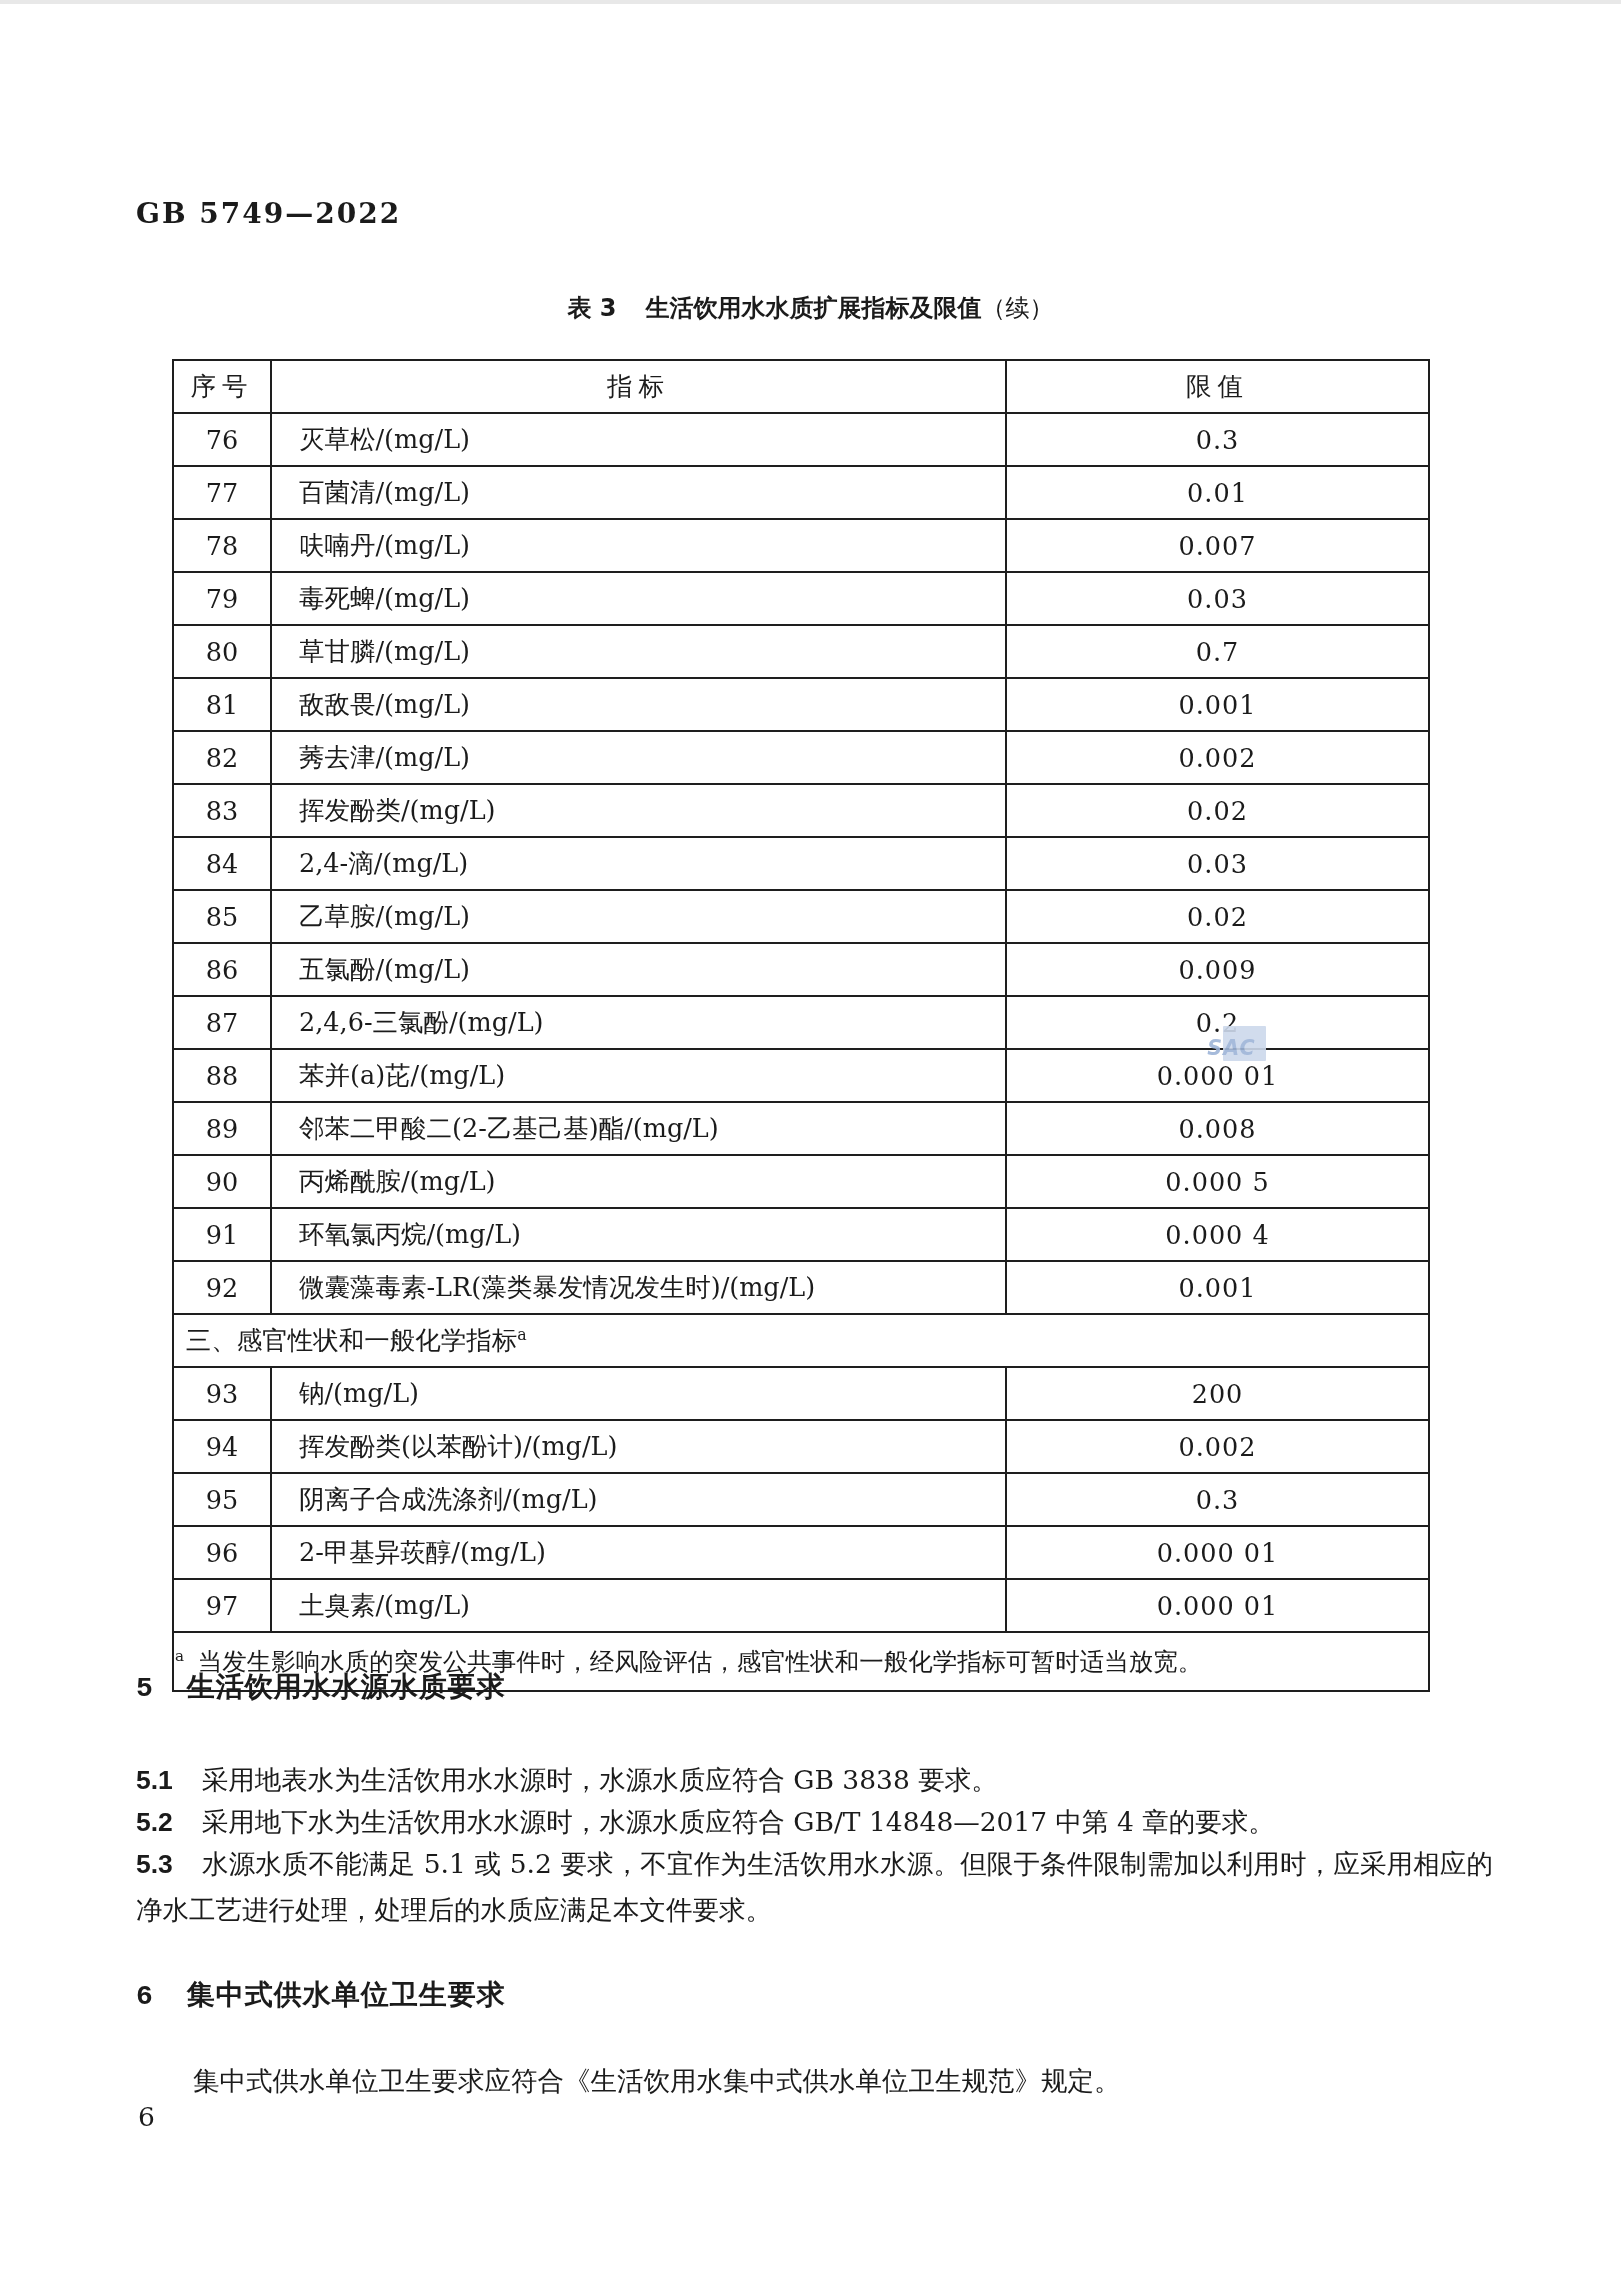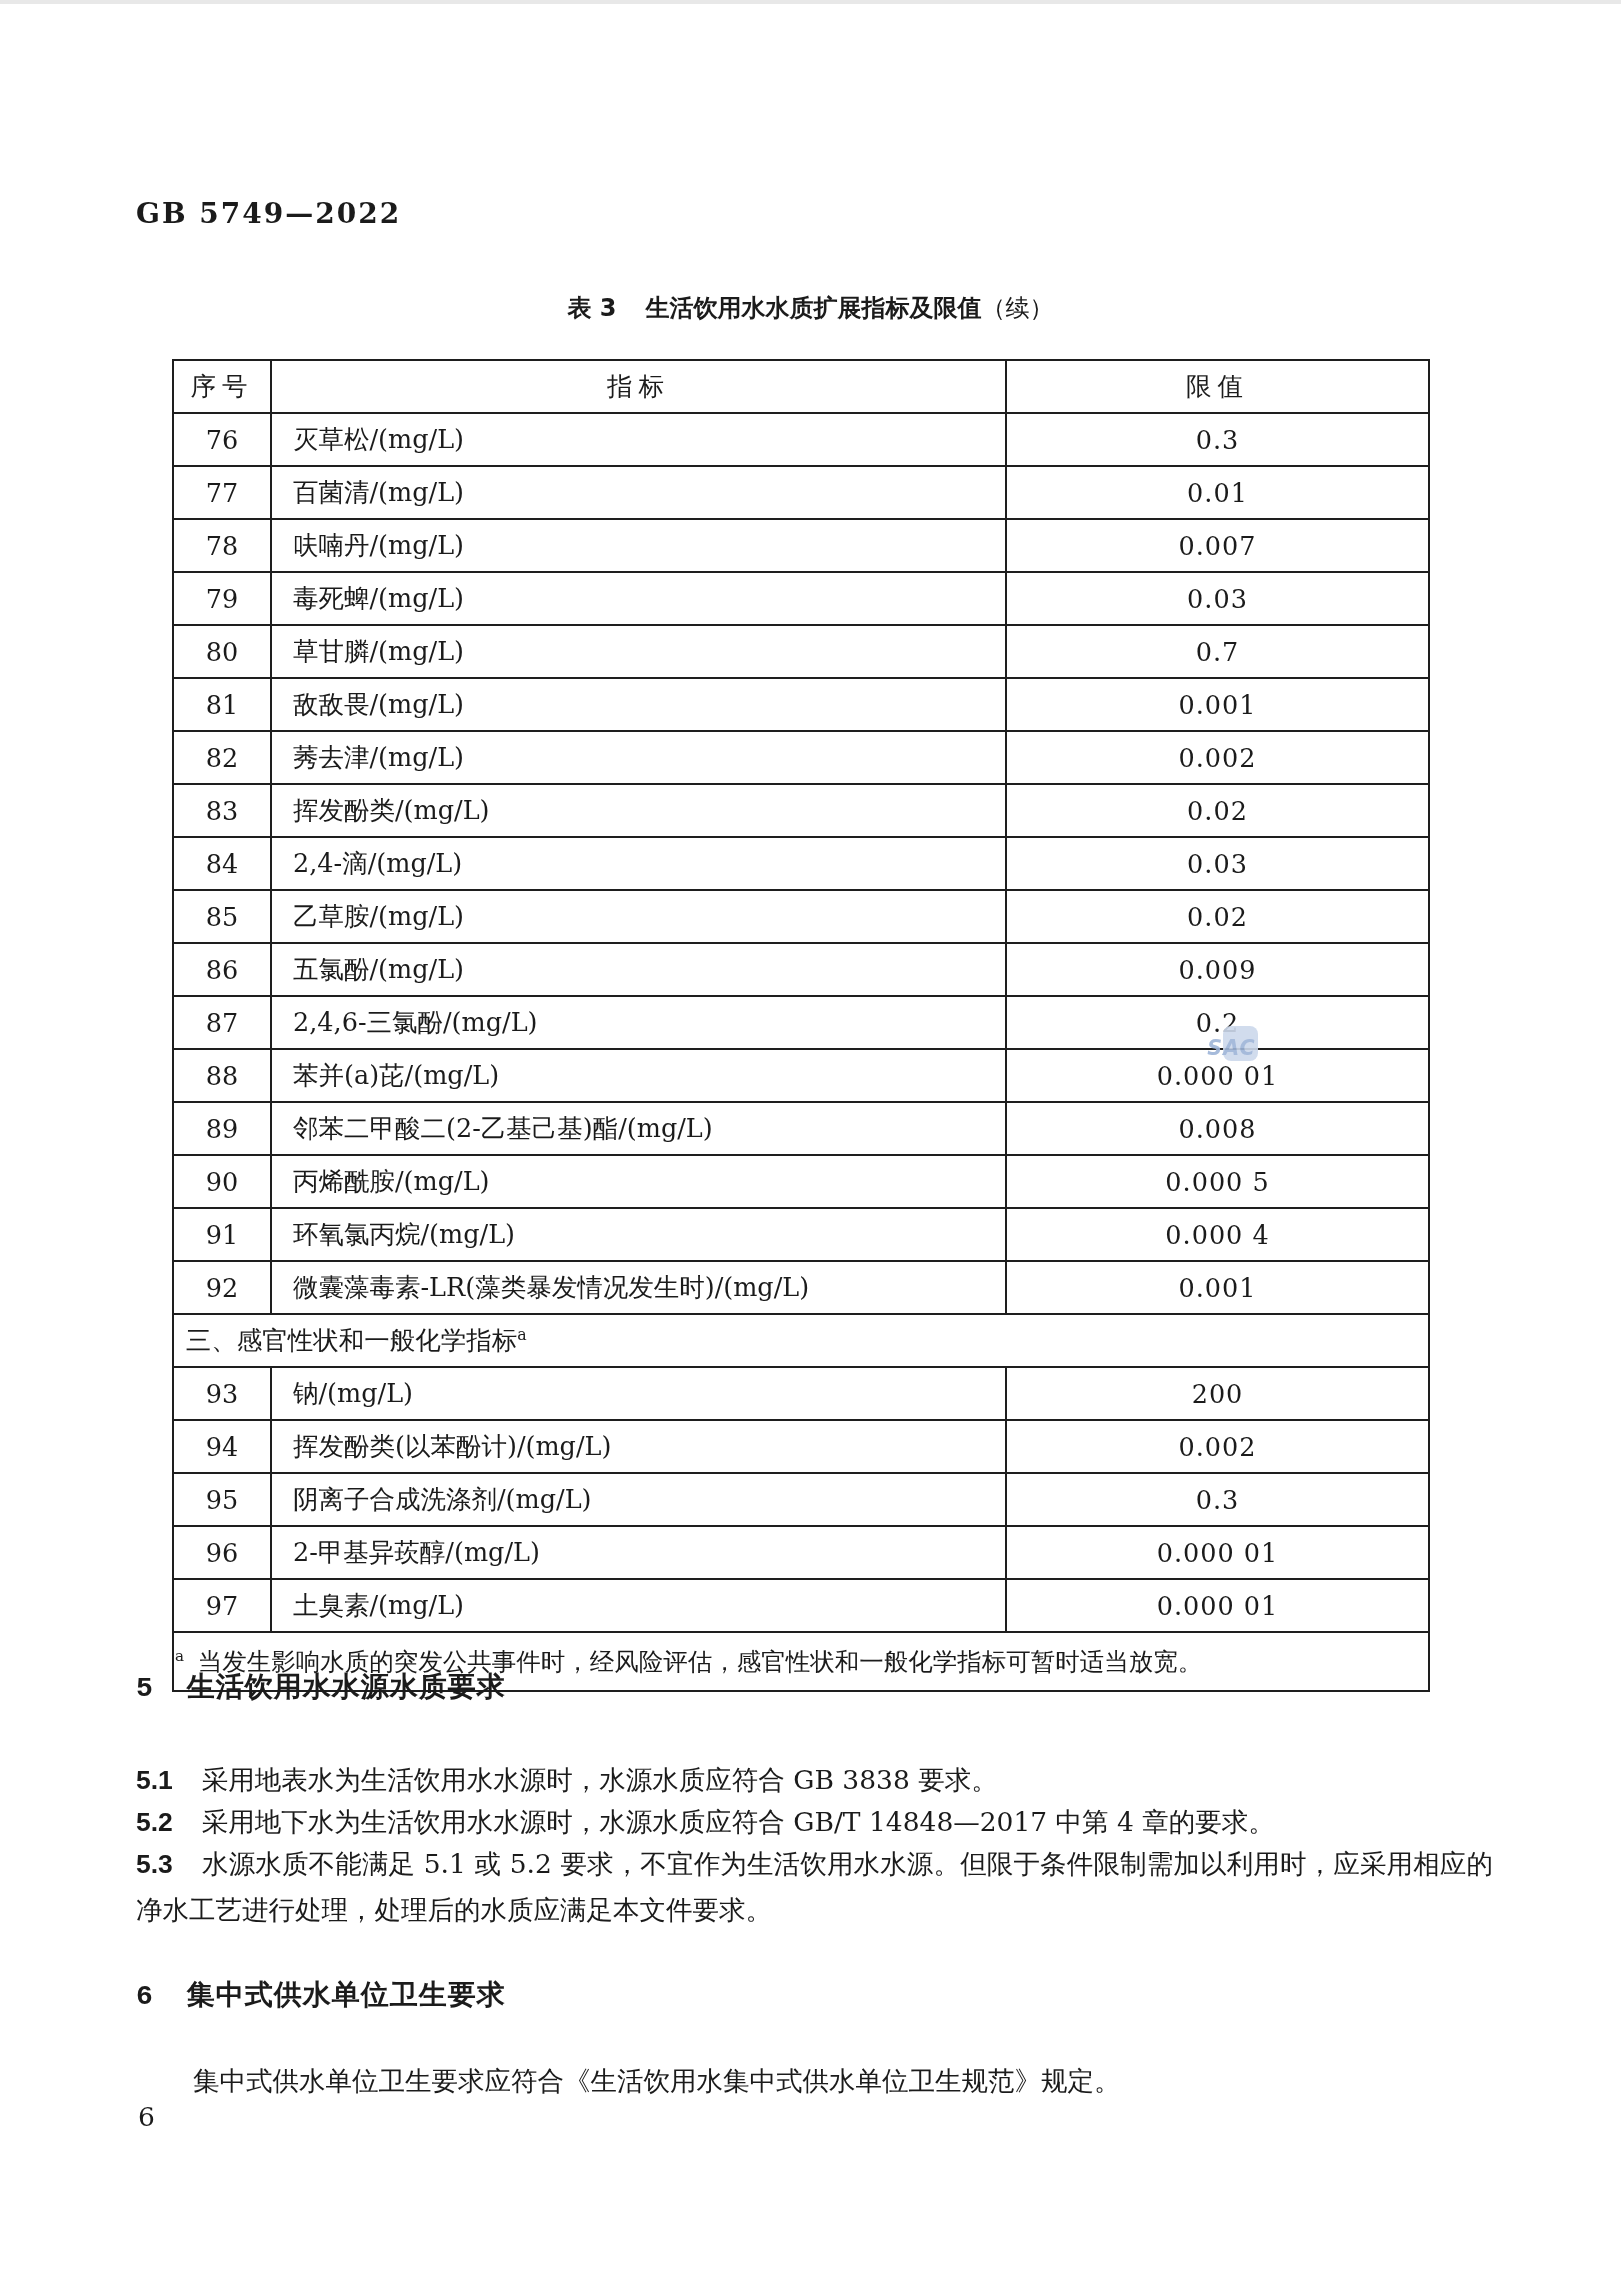--- a/index.html
+++ b/index.html
@@ -28,21 +28,21 @@
   }
   .std-table,
   .std-table th,.std-table td{border:2px solid #1e1e1e;}
   table.std-table{border:2.9px solid #1e1e1e;}
   .std-table thead th{
     height:49px;font-weight:normal;border-bottom:2.9px solid #1e1e1e;
     text-align:center;vertical-align:middle;letter-spacing:5.9px;
   }
   .std-table tbody td{height:49px;vertical-align:middle;}
   .std-table td.c-no{text-align:center;}
-  .std-table td.c-ind{padding-left:21px;}
+  .std-table td.c-ind{padding-left:27px;}
   .std-table td.c-lim{text-align:center;letter-spacing:1px;}
   .std-table tr.section-row td{padding-left:11.8px;}
   .std-table tr.footnote-row td{
     height:55px;font-size:24.5px;border-top:2px solid #1e1e1e;
   }
   sup{font-size:0.62em;line-height:0;}
   .sec-heading{
     position:absolute;left:136px;
     font-family:Liberation Mono, monospace;
     font-weight:bold;font-size:28px;letter-spacing:1px;
@@ -55,22 +55,22 @@
   .clause .clause-label{
     font-family:Liberation Sans, sans-serif;
     font-weight:bold;margin-right:29px;
   }
   .body-para{
     position:absolute;left:136px;width:1357px;
     font-size:26.5px;line-height:46px;text-indent:57px;
   }
   .page-number{position:absolute;left:138px;top:2097px;font-size:26.5px;}
   .watermark{
-    position:absolute;left:1223px;top:1022px;width:35px;height:35px;
-    border-radius:8px;opacity:0.9;
+    position:absolute;left:1223px;top:1022px;width:43px;height:35px;
+    border-radius:1px;opacity:0.9;
   }
   .watermark-text{
     position:absolute;left:-15.7px;top:9.8px;
     font-family:"DejaVu Sans","Liberation Sans",sans-serif;
     font-weight:bold;font-style:italic;font-size:20.6px;letter-spacing:1px;
   }
 </style>
 </head>
 <body>
 

